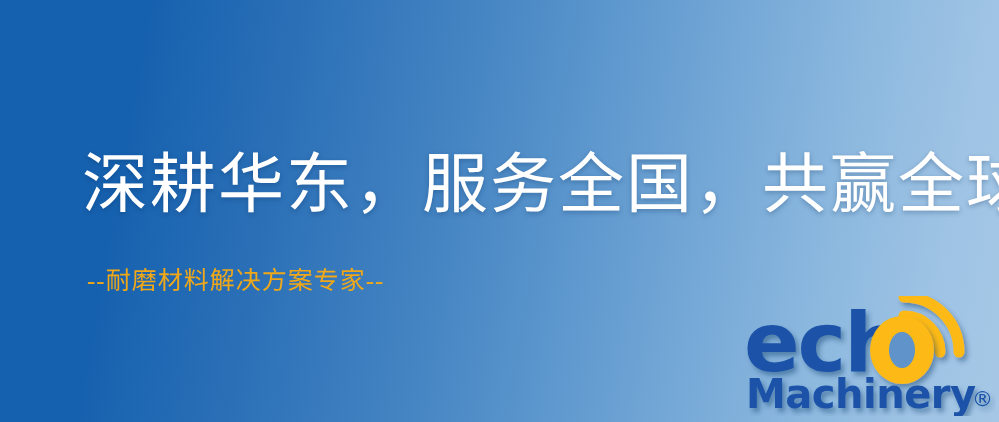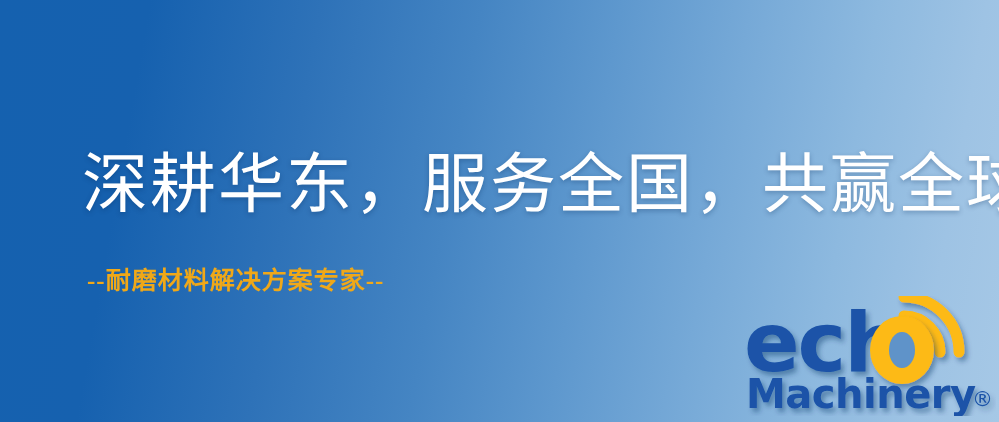--- a/index.html
+++ b/index.html
@@ -47,21 +47,21 @@
 
   
   .subtitle {
     position: absolute;
     left: 87px;
     top: 268px;
     margin: 0;
     color: #F0A818;
     font-family: "Liberation Serif", "DejaVu Serif", serif;
     font-size: 25px;
-    font-weight: 700;
+    font-weight: 400;
     line-height: 1;
     letter-spacing: 1px;
     white-space: nowrap;
   }
 
   
   .logo {
     position: absolute;
     left: 744px;
     top: 296px;

